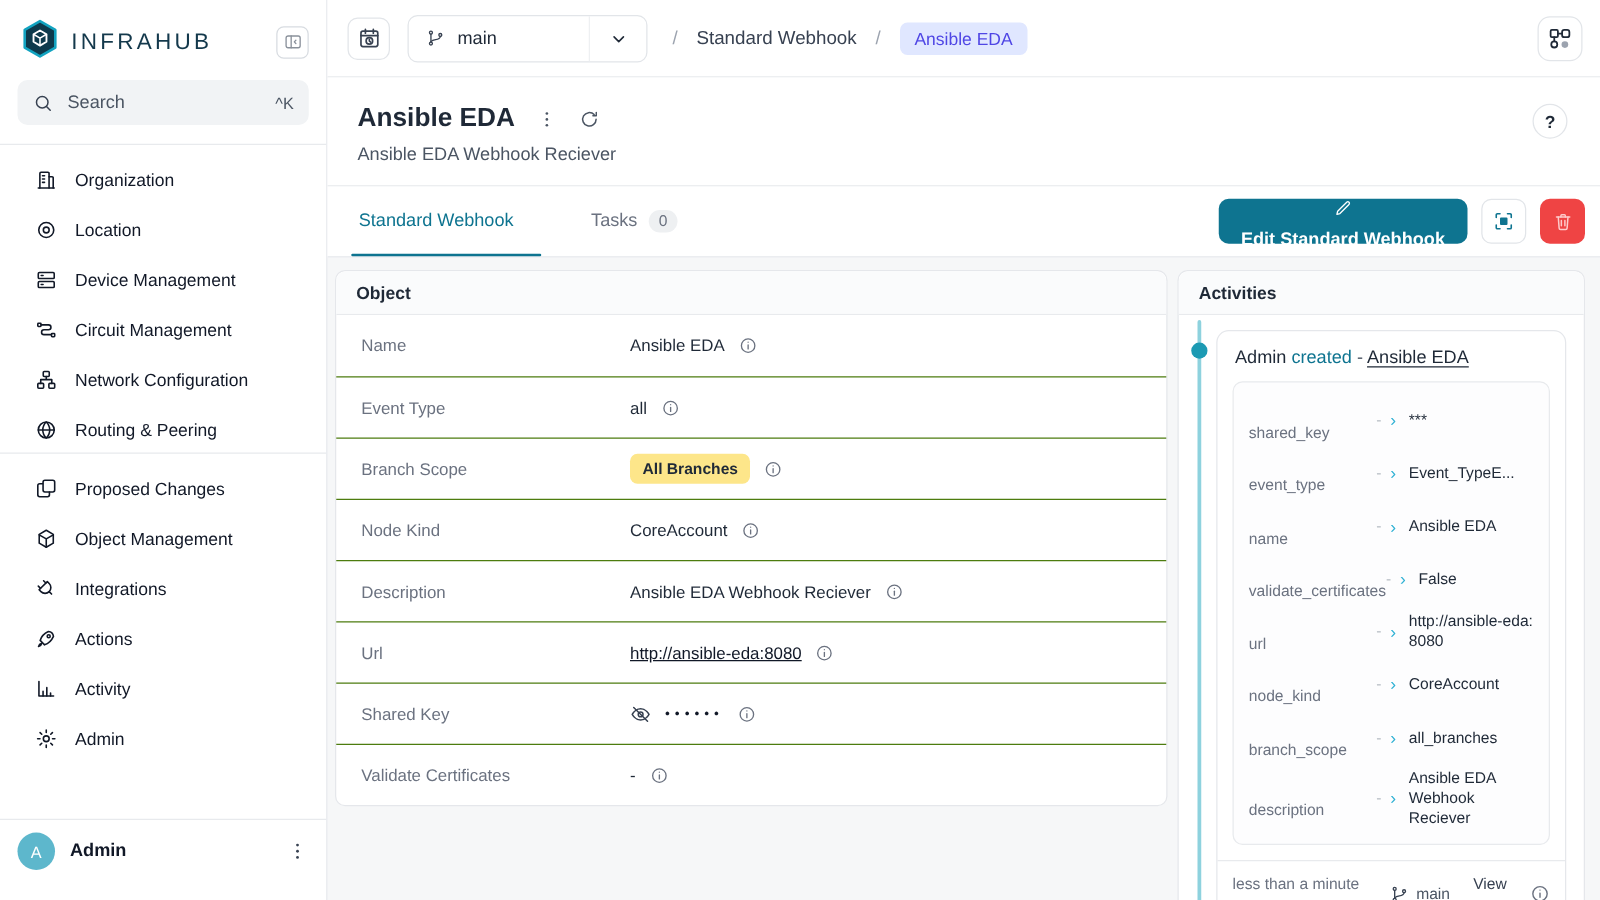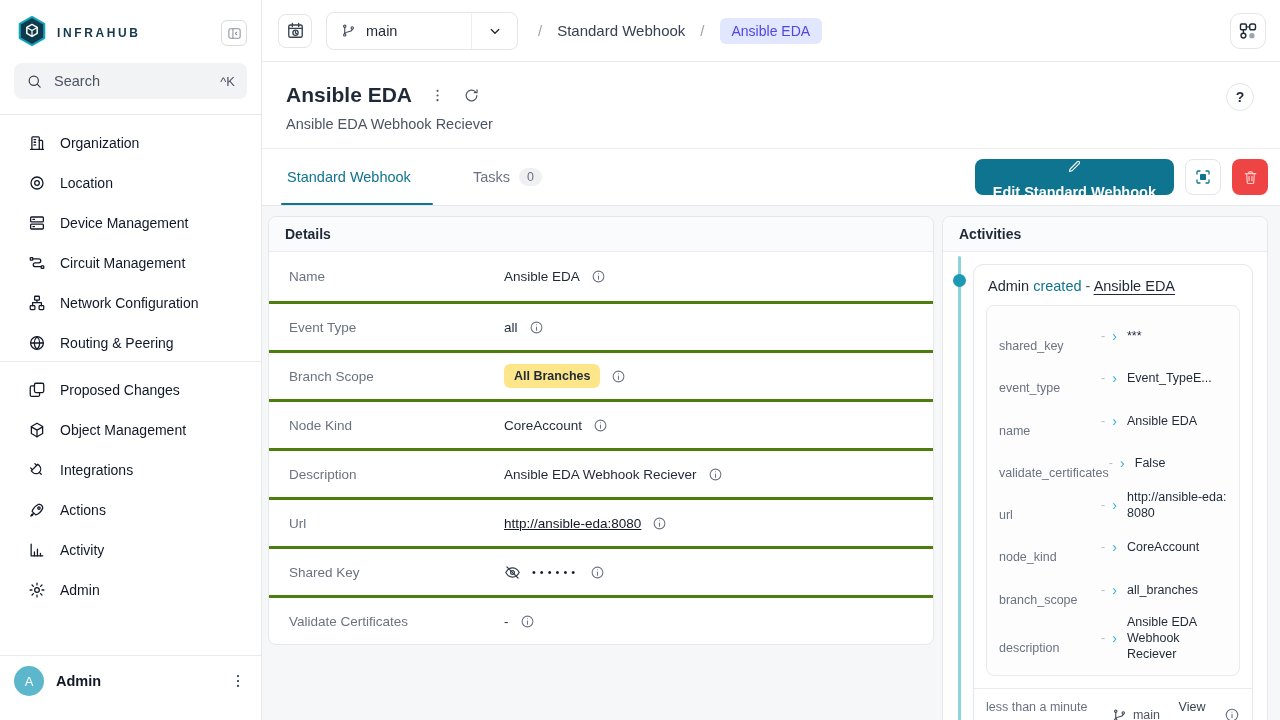--- a/index.html
+++ b/index.html
@@ -9,21 +9,21 @@
     background:#f6f7f8; color:#1f2937; overflow:hidden;
     -webkit-font-smoothing:antialiased;
   }
   .app { display:flex; width:1280px; height:720px; }
 
   
   .sidebar { width:262px; min-width:262px; background:#fff; border-right:1px solid #e5e7eb;
              display:flex; flex-direction:column; height:100%; }
   .logo-row { display:flex; align-items:center; justify-content:space-between; padding:15px 14px 10px 16px; }
   .logo { display:flex; align-items:center; gap:9px; cursor:pointer; }
-  .logo-text { font-weight:700; letter-spacing:2.6px; font-size:12px; color:#14394c; }
+  .logo-text { font-weight:400; letter-spacing:2.6px; font-size:18px; color:#14394c; }
   .collapse-btn { width:26px; height:26px; border:1px solid #d8dce1; border-radius:6px; background:#fff;
                   color:#8a919b; display:flex; align-items:center; justify-content:center; cursor:pointer; }
   .collapse-btn svg { width:15px; height:15px; }
 
   .search { margin:2px 14px 15px; height:36px; background:#f1f3f5; border-radius:8px; display:flex;
             align-items:center; gap:11px; padding:0 12px; cursor:pointer; }
   .search svg { width:17px; height:17px; color:#374151; }
   .search-label { font-size:14.5px; color:#4b5563; flex:1; }
   .search-kbd { font-size:13px; color:#4b5563; }
 
@@ -102,21 +102,21 @@
   .btn-danger svg { width:17px; height:17px; }
 
   
   .content { flex:1; display:flex; gap:8px; padding:10px 12px 10px 6px; align-items:flex-start;
              overflow:hidden; }
   .card { background:#fff; border:1px solid #e5e7eb; border-radius:8px; }
   .card-header { padding:9px 16px; font-size:14px; font-weight:700; color:#1f2937;
                  border-bottom:1px solid #e8eaed; background:#fafbfc; border-radius:8px 8px 0 0; }
 
   .details-card { width:666px; }
-  .d-row { display:flex; align-items:center; min-height:49px; padding:8px 20px; border-top:3px solid #4d7c0f; }
+  .d-row { display:flex; align-items:center; min-height:49px; padding:8px 20px; border-top:1px solid #4d7c0f; }
   .d-row:first-child { border-top:none; }
   .d-label { width:215px; min-width:215px; font-size:13.5px; color:#6b7280; }
   .d-value { display:flex; align-items:center; gap:11px; font-size:13.5px; color:#1f2937; }
   .d-link { color:#111827; text-decoration:underline; cursor:pointer; }
   .d-badge { background:#fde68a; color:#1f2937; padding:5px 10px; border-radius:6px;
              font-size:12.5px; font-weight:600; }
   .dots { letter-spacing:4px; font-size:11px; color:#111827; }
   .eye-off { color:#374151; display:flex; cursor:pointer; }
   .eye-off svg { width:17px; height:17px; }
   .info-ic { color:#6b7280; display:flex; cursor:pointer; }
@@ -429,21 +429,21 @@
               <path d="m6.5 6.5 1 12.6a1.5 1.5 0 0 0 1.5 1.4h6a1.5 1.5 0 0 0 1.5-1.4l1-12.6"></path>
               <path d="M10 10.5v6M14 10.5v6"></path>
             </svg>
           </button>
       </div>
     </section>
 
     <section class="content">
 
       <div class="card details-card">
-        <div class="card-header">Details</div>
+        <div class="card-header">Object</div>
         <div id="detail-rows">
             <div class="d-row">
               <div class="d-label">Name</div>
               <div class="d-value">
                 <span>Ansible EDA</span>
                 <span class="info-ic">
                   <svg width="15" height="15" viewBox="0 0 24 24" fill="none" stroke="currentColor" stroke-width="1.7" stroke-linecap="round" stroke-linejoin="round">
                     <circle cx="12" cy="12" r="8.6"></circle>
                     <path d="M12 11.2v5"></path>
                     <path d="M12 7.6h.01"></path>

